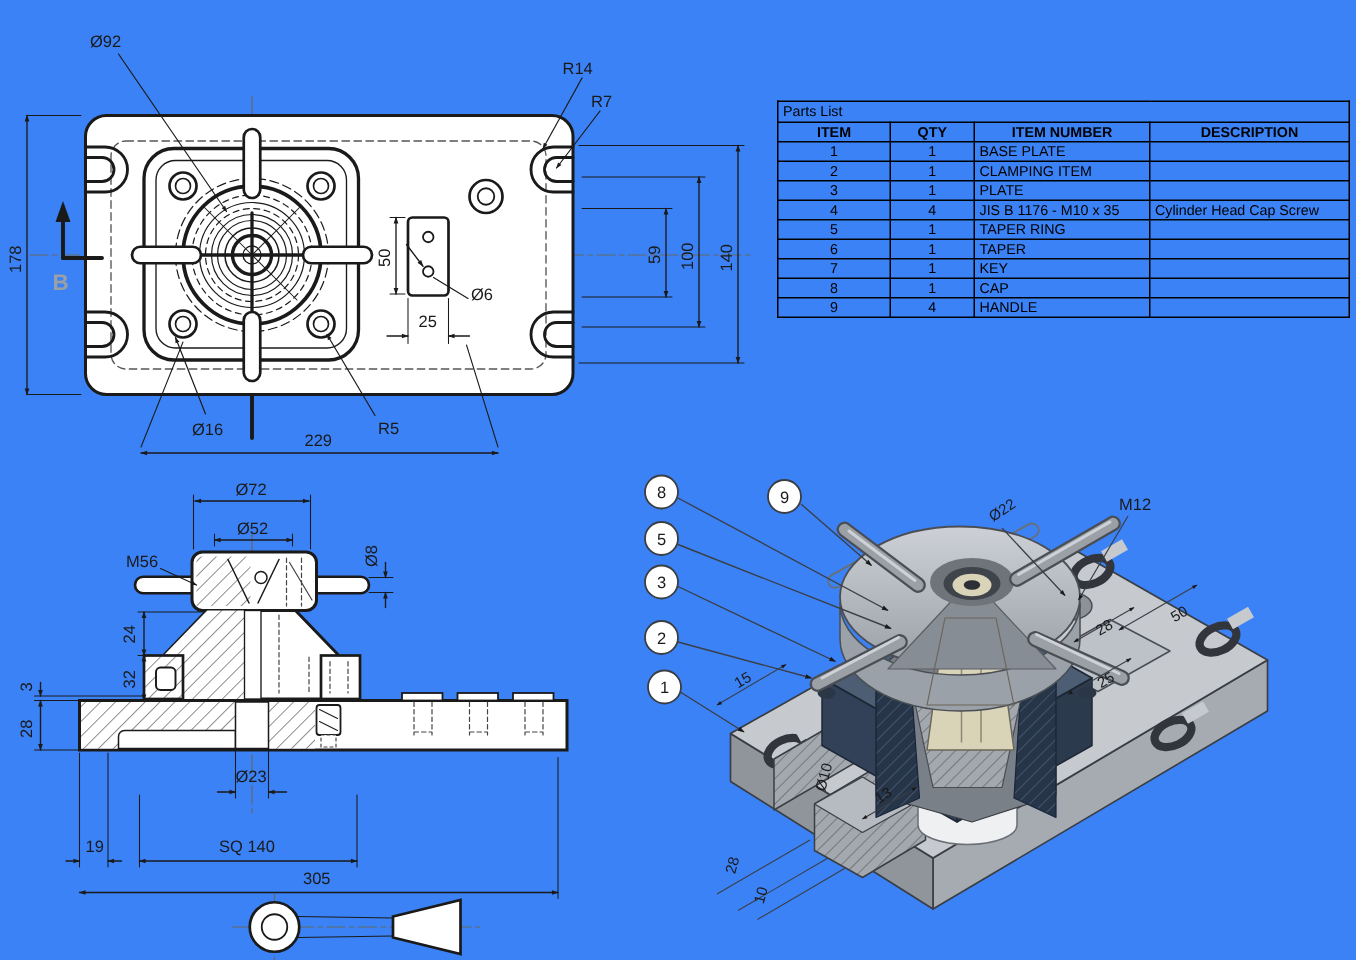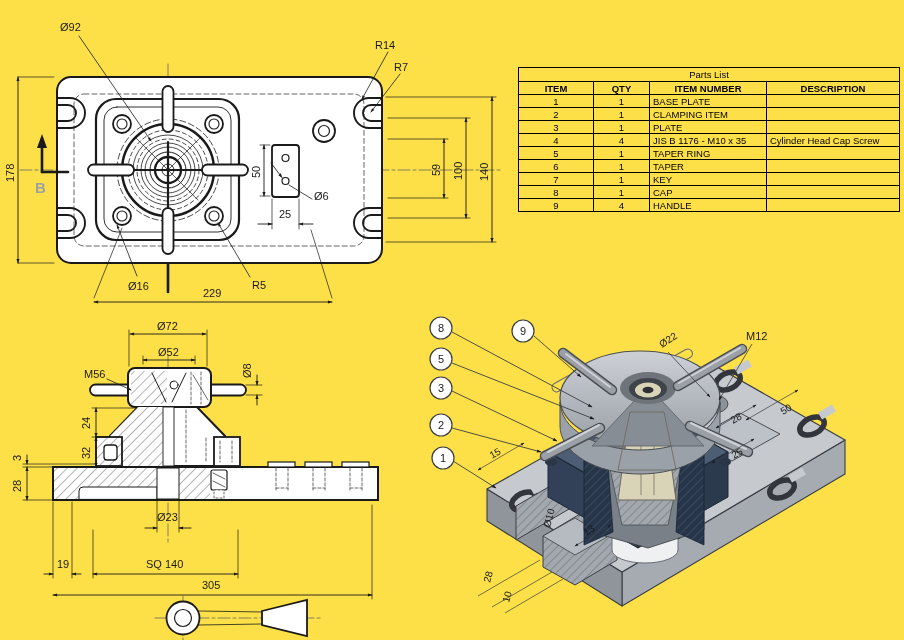--- a/index.html
+++ b/index.html
@@ -1,30 +1,30 @@
 <!DOCTYPE html>
 <html><head>
 <meta charset="utf-8">
 <style>
   html,body{margin:0;padding:0;background:#fff;}
-  #page{position:relative;width:904px;height:640px;background:#fde047;overflow:hidden;
+  #page{position:relative;width:904px;height:640px;background:#3b82f6;overflow:hidden;
         font-family:"Liberation Sans",sans-serif;}
   svg{position:absolute;left:0;top:0;}
   .dim{font:11px "Liberation Sans",sans-serif;fill:#1a1a1a;}
   .dimS{font:10px "Liberation Sans",sans-serif;fill:#1a1a1a;}
   .viewL{font:bold 15px "Liberation Sans",sans-serif;fill:#9aa0a6;}
   .ball{font:11px "Liberation Sans",sans-serif;fill:#1a1a1a;}
   
   #parts{position:absolute;left:518px;top:67px;width:381px;border-collapse:collapse;
          table-layout:fixed;font:9.5px "Liberation Sans",sans-serif;color:#000;}
   #parts td,#parts th{border:1px solid #000;padding:0 3px;height:12px;line-height:11px;
          overflow:hidden;white-space:normal;}
   #parts th{font-weight:bold;text-align:center;}
   #parts .c{text-align:center;}
-  #parts .ttl{text-align:center;height:13px;margin-left:24px;}
+  #parts .ttl{height:13px;margin-left:24px;}
 </style>
 </head>
 <body>
 
 <div id="page">
 
 <svg width="904" height="640" viewBox="0 0 904 640">
 <defs>
   <marker id="ah" viewBox="0 0 10 10" refX="9" refY="5" markerWidth="11" markerHeight="5" orient="auto-start-reverse">
     <path d="M0,1.5 L10,5 L0,8.5 Z" fill="#1a1a1a"></path>

